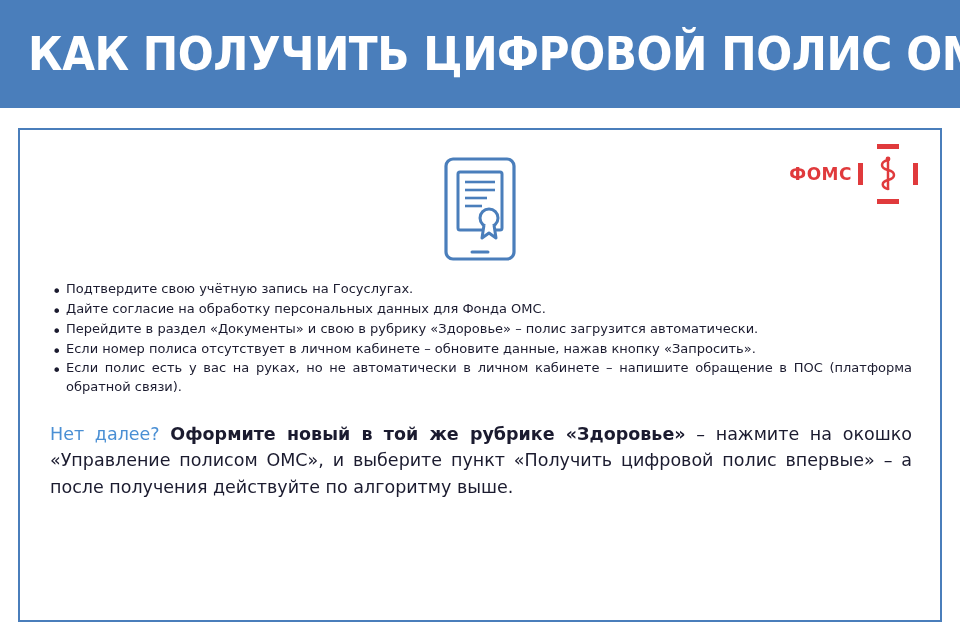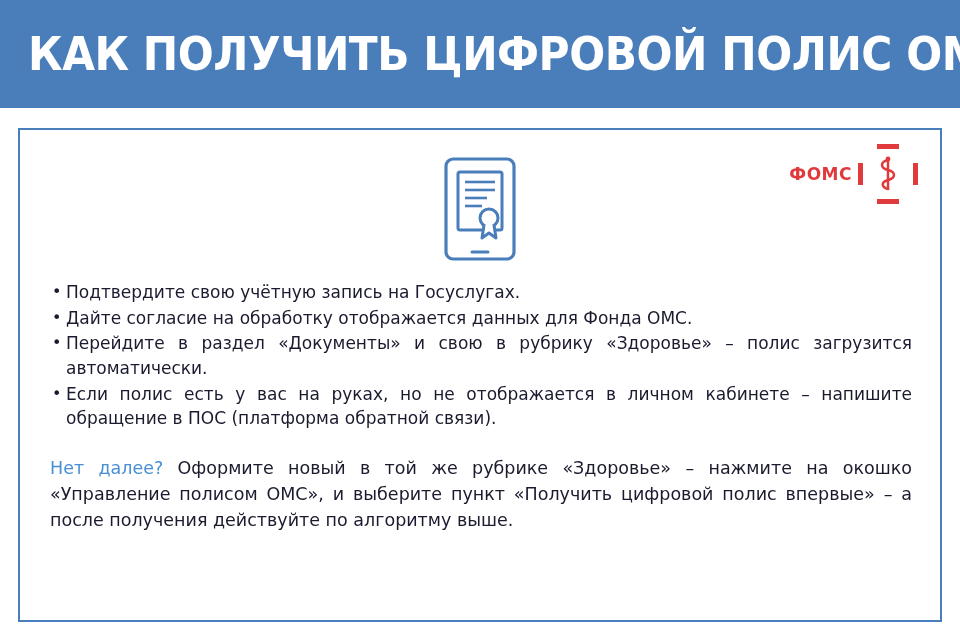--- a/index.html
+++ b/index.html
@@ -114,21 +114,21 @@
     left: 30px;
     top: 150px;
     width: 862px;
   }
   .bullet-list {
     list-style: none;
     margin: 0;
     padding: 0;
     color: #1b1b2f;
     font-family: "DejaVu Sans", sans-serif;
-    font-size: 17px;
+    font-size: 13px;
     line-height: 1.45;
   }
   .bullet-list li {
     position: relative;
     padding-left: 16px;
     margin-bottom: 1px;
     text-align: justify;
   }
   .bullet-list li::before {
     content: "\2022";
@@ -143,21 +143,21 @@
     color: #1b1b2f;
     font-family: "DejaVu Sans", sans-serif;
     font-size: 17.5px;
     line-height: 1.5;
     text-align: justify;
   }
   .note .lead {
     color: #4a8fd4;
   }
   .note .strong {
-    font-weight: normal;
+    font-weight: bold;
   }
   .bottom-strip {
     position: absolute;
     left: 0;
     bottom: 0;
     width: 960px;
     height: 14px;
     background: #ffffff;
   }
 </style>
@@ -196,23 +196,24 @@
         <line x1="33" y1="50" x2="50" y2="50" stroke="#4a7ebb" stroke-width="2.6"></line>
         <circle cx="57" cy="62" r="9" fill="#ffffff" stroke="#4a7ebb" stroke-width="3"></circle>
         <path d="M52 69 L50 82 L57 77 L64 82 L62 69" fill="#ffffff" stroke="#4a7ebb" stroke-width="3" stroke-linejoin="round"></path>
         <line x1="40" y1="96" x2="56" y2="96" stroke="#4a7ebb" stroke-width="3" stroke-linecap="round"></line>
       </svg>
     </div>
 
     <div class="content">
       <ul class="bullet-list">
         <li>Подтвердите свою учётную запись на Госуслугах.</li>
-        <li>Дайте согласие на обработку отображается данных для Фонда ОМС.</li>
+        <li>Дайте согласие на обработку персональных данных для Фонда ОМС.</li>
         <li>Перейдите в раздел «Документы» и свою в рубрику «Здоровье» – полис загрузится автоматически.</li>
-        <li>Если полис есть у вас на руках, но не отображается в личном кабинете – напишите обращение в ПОС (платформа обратной связи).</li>
+        <li>Если номер полиса отсутствует в личном кабинете – обновите данные, нажав кнопку «Запросить».</li>
+        <li>Если полис есть у вас на руках, но не автоматически в личном кабинете – напишите обращение в ПОС (платформа обратной связи).</li>
       </ul>
 
       <p class="note">
         <span class="lead">Нет далее?</span>
         <span class="strong">Оформите новый в той же рубрике «Здоровье»</span><span> – нажмите на окошко «Управление полисом ОМС», и выберите пункт «Получить цифровой полис впервые» – а после получения действуйте по алгоритму выше.</span>
       </p>
     </div>
 
   </div>
 

